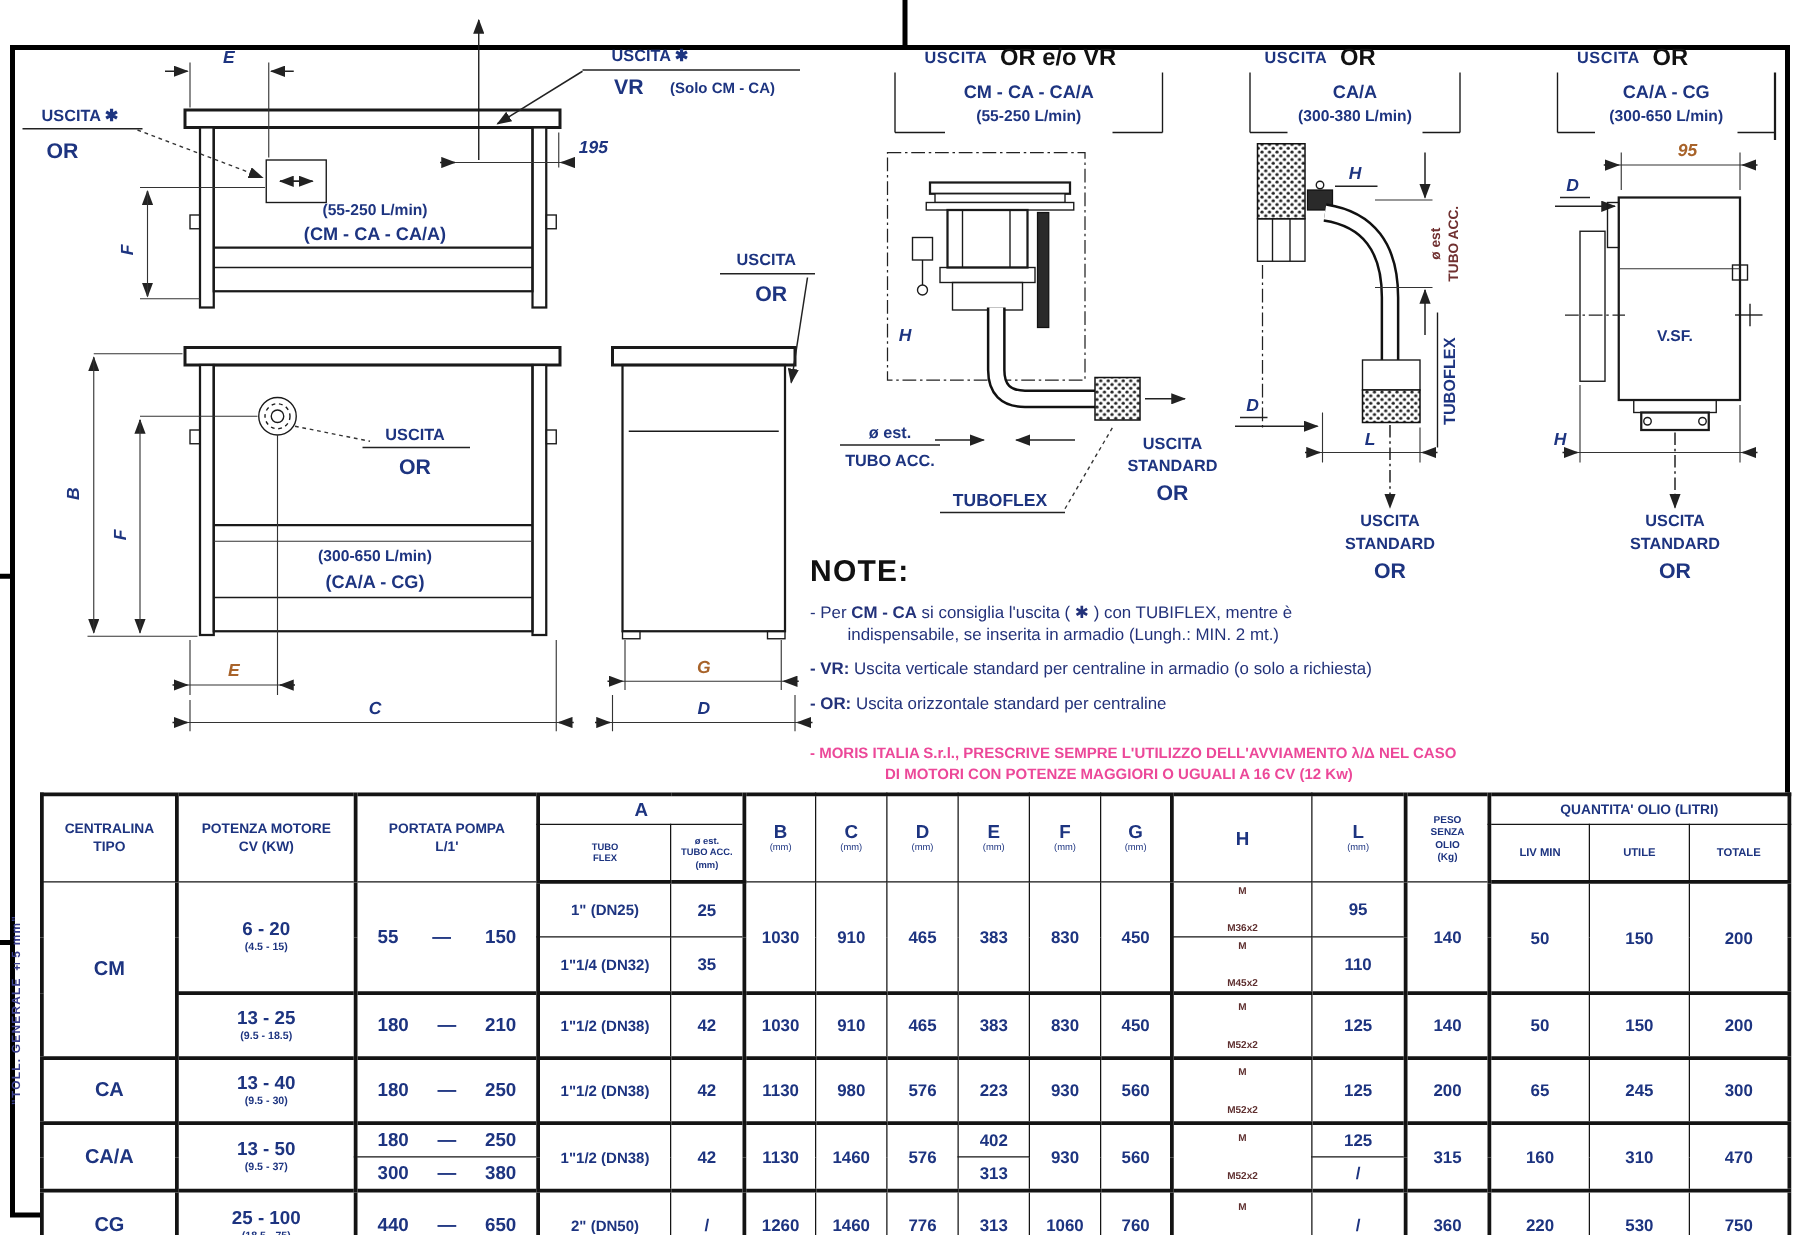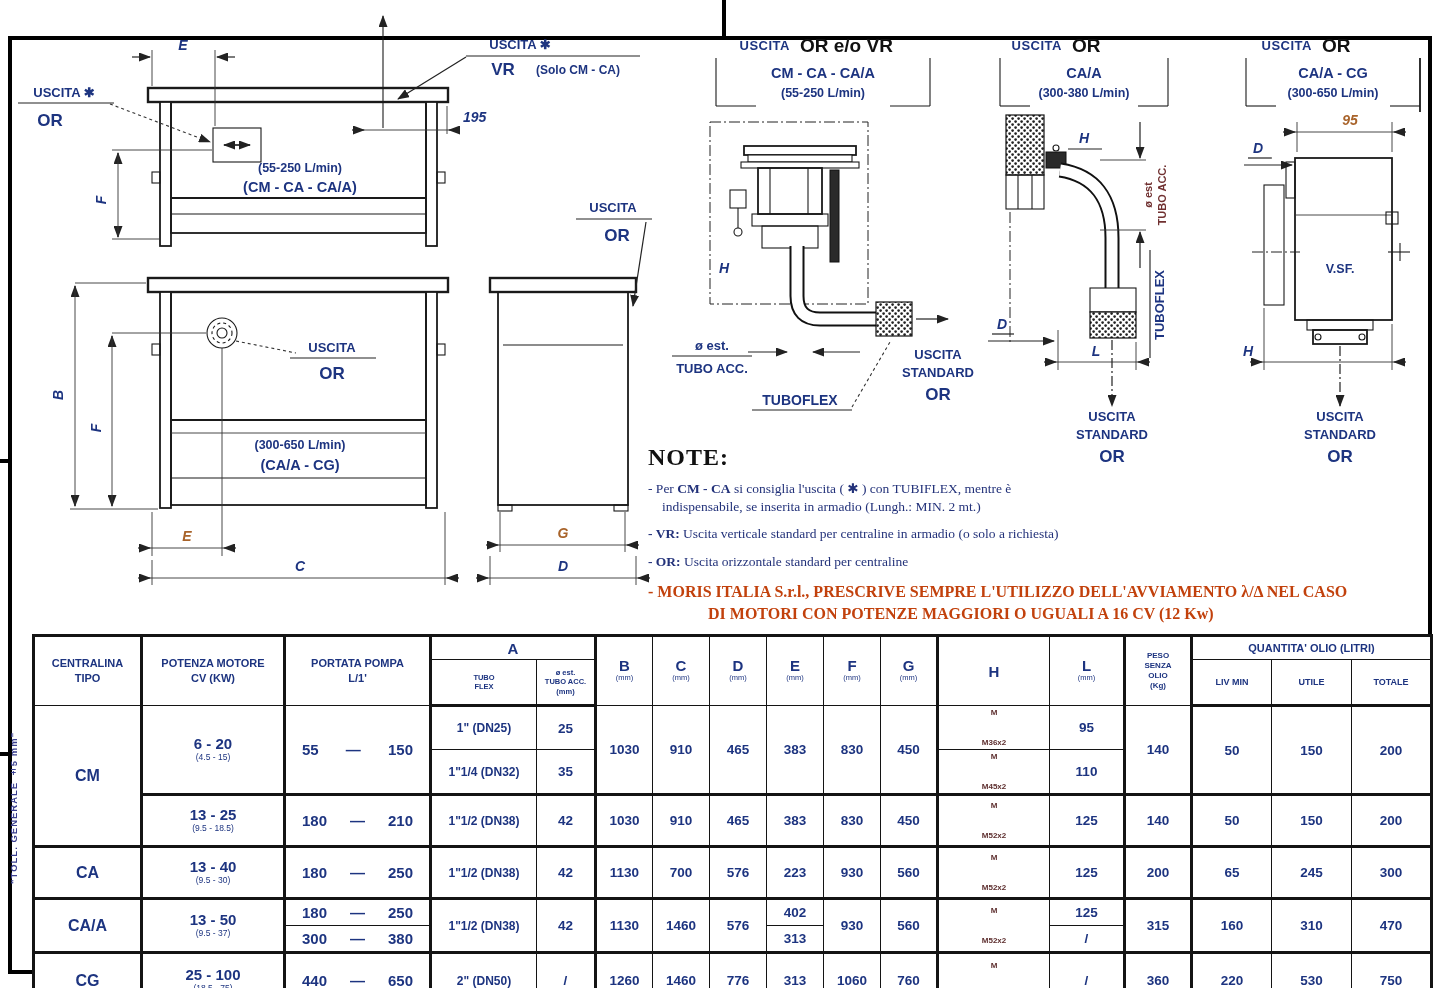--- a/index.html
+++ b/index.html
@@ -27,46 +27,46 @@
   .t-or{fill:#1d3480;font-size:17px;font-weight:bold}
   .t-dim{fill:#1d3480;font-size:14px;font-weight:bold;font-style:italic}
   .t-dimO{fill:#a8632a;font-size:14px;font-weight:bold;font-style:italic}
   .t-title-pre{fill:#1d3480;font-size:13px;font-weight:bold;letter-spacing:.5px}
   .t-title{fill:#111;font-size:19px;font-weight:bold}
   .t-models{fill:#1d3480;font-size:14.5px;font-weight:bold}
   .t-flow{fill:#1d3480;font-size:12.5px;font-weight:bold}
   .t-vert{fill:#1d3480;font-size:13px;font-weight:bold}
   .t-vertm{fill:#703030;font-size:11px;font-weight:bold}
   
-  #notes{left:648px;top:444px;width:790px;font-family:Liberation Serif, serif;}
+  #notes{left:648px;top:444px;width:790px;}
   #noteHead{font-size:24px;color:#111;font-weight:bold;letter-spacing:1px;}
   .nline{font-size:13.5px;color:#23327a;margin-top:9px;line-height:1.35;}
-  .nline .ind{display:block;margin-left:14px;}
+  .nline .ind{display:block;margin-left:30px;}
   .nb{font-weight:bold;}
-  .moris{color:#c2410c;font-weight:bold;font-size:16px;margin-top:10px;line-height:1.4;}
+  .moris{color:#ec4899;font-weight:bold;font-size:12px;margin-top:22px;line-height:1.4;}
   
   #tolNote{left:8px;top:648px;height:320px;width:22px;writing-mode:vertical-rl;transform:rotate(180deg);
            font-size:9.5px;font-weight:bold;color:#3a3f8f;text-align:center;letter-spacing:1px;}
   
   #specTable{position:absolute;left:32px;top:634px;width:1400px;border-collapse:collapse;table-layout:fixed;
              background:#fff;color:#1d3480;}
   #specTable th,#specTable td{border:1.5px solid #141414;text-align:center;vertical-align:middle;padding:0;overflow:hidden;}
   #specTable{border:3px solid #141414;}
   #specTable .br3{border-right-width:3px;}
   #specTable thead tr.h2 th{border-bottom-width:3px;}
   #specTable tr.gt td{border-top-width:3px;}
   .hdr-main{font-size:11px;font-weight:bold;line-height:1.35;}
   .subh{font-size:9px;font-weight:bold;}
   .tinyh{font-size:7.5px;font-weight:bold;white-space:pre-line;line-height:1.25;}
   .pesoh{font-size:8px;font-weight:bold;white-space:pre-line;line-height:1.25;margin-left:48px;}
   .dimL{font-size:15px;font-weight:bold;line-height:1;}
   .mm{font-size:7.5px;font-weight:normal;line-height:1.4;}
   .tipo{font-size:16px;font-weight:bold;}
   .pot{font-size:15px;font-weight:bold;line-height:1.05;}
-  .kw{font-size:8.5px;font-weight:normal;line-height:1.3;}
+  .kw{font-size:8.5px;font-weight:bold;line-height:1.3;}
   .portFlex{display:flex;justify-content:space-between;align-items:center;padding:0 16px;font-size:15px;font-weight:bold;}
   .tubo{font-size:12px;font-weight:bold;}
   .num{font-size:13.5px;font-weight:bold;}
   .hcell{font-size:8px;line-height:1.7;color:#5e2f2f;font-weight:bold;}
   .hcell .h2l{font-size:8px;margin-top:16px;}
 </style>
 </head>
 <body>
 
 <div class="abs" id="topTick"></div>
@@ -540,21 +540,21 @@
       <td class="br3">
           <div class="portFlex">
             <span>180</span>
             <span>—</span>
             <span>250</span>
           </div>
         </td>
       <td class="tubo">1"1/2 (DN38)</td>
       <td class="br3 num">42</td>
       <td class="num">1130</td>
-      <td class="num">700</td>
+      <td class="num">980</td>
       <td class="num">576</td>
       <td class="num">223</td>
       <td class="num">930</td>
       <td class="br3 num">560</td>
       <td class="hcell">
           <div>M</div>
           <div class="h2l">M52x2</div>
         </td>
       <td class="br3 num">125</td>
       <td class="br3 num">200</td>

